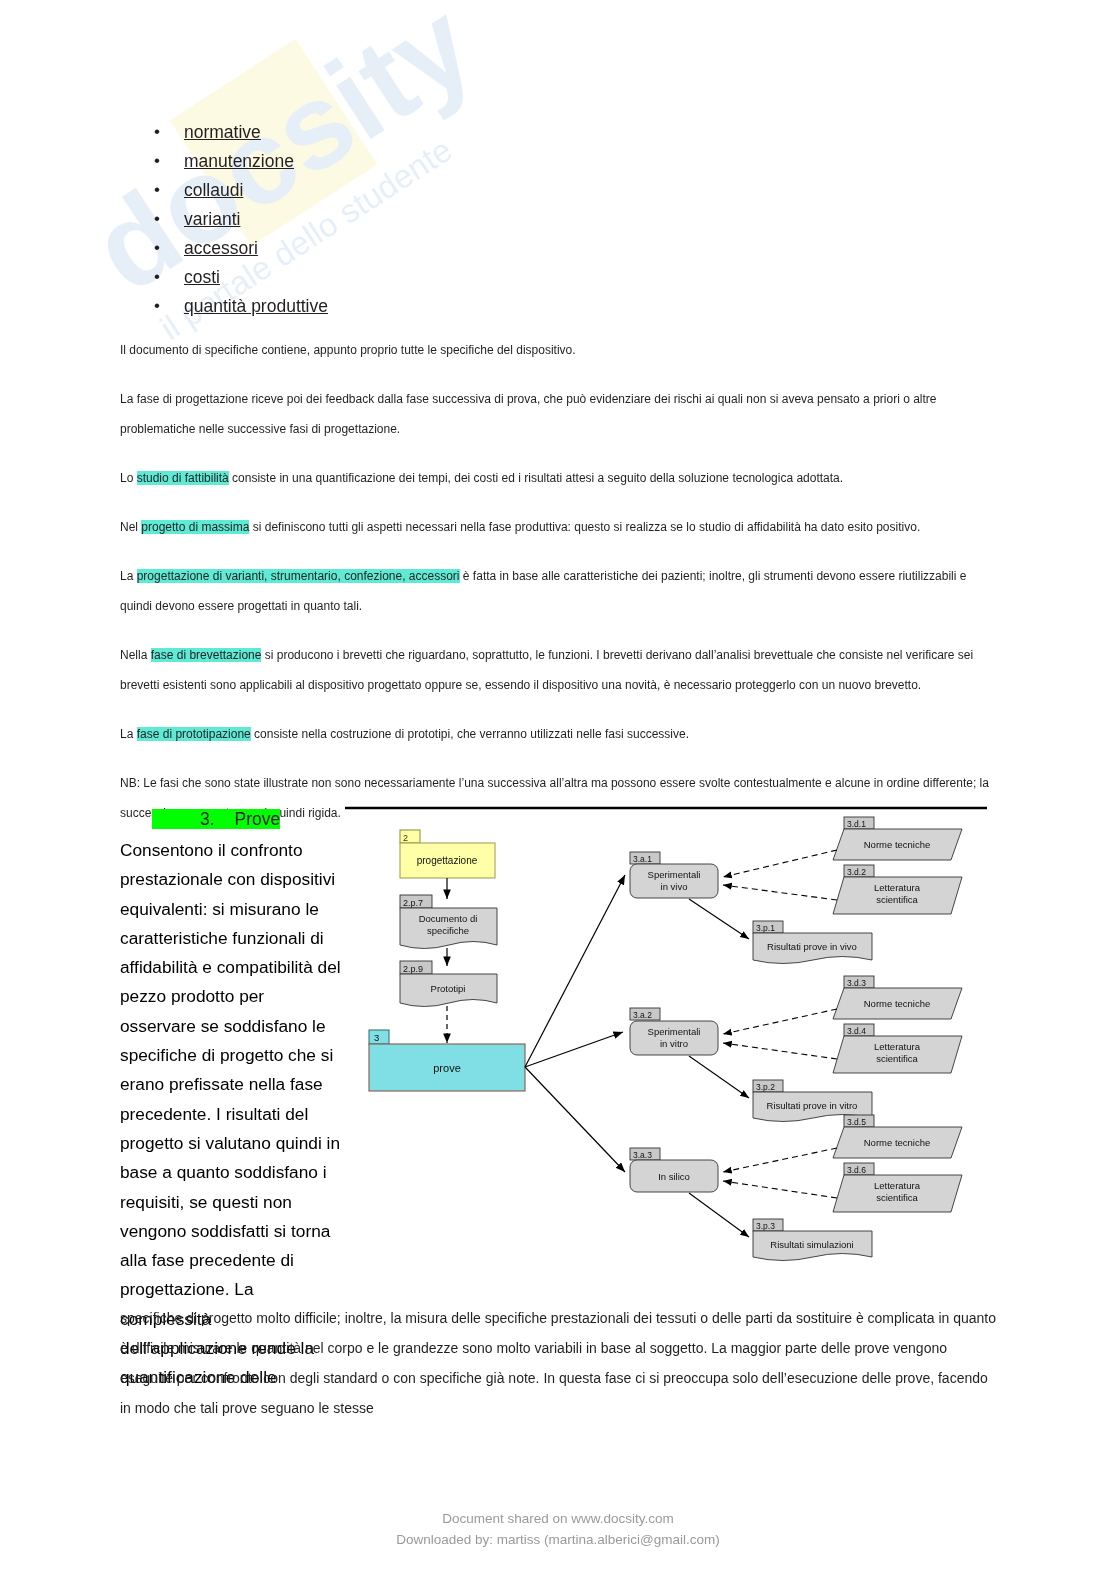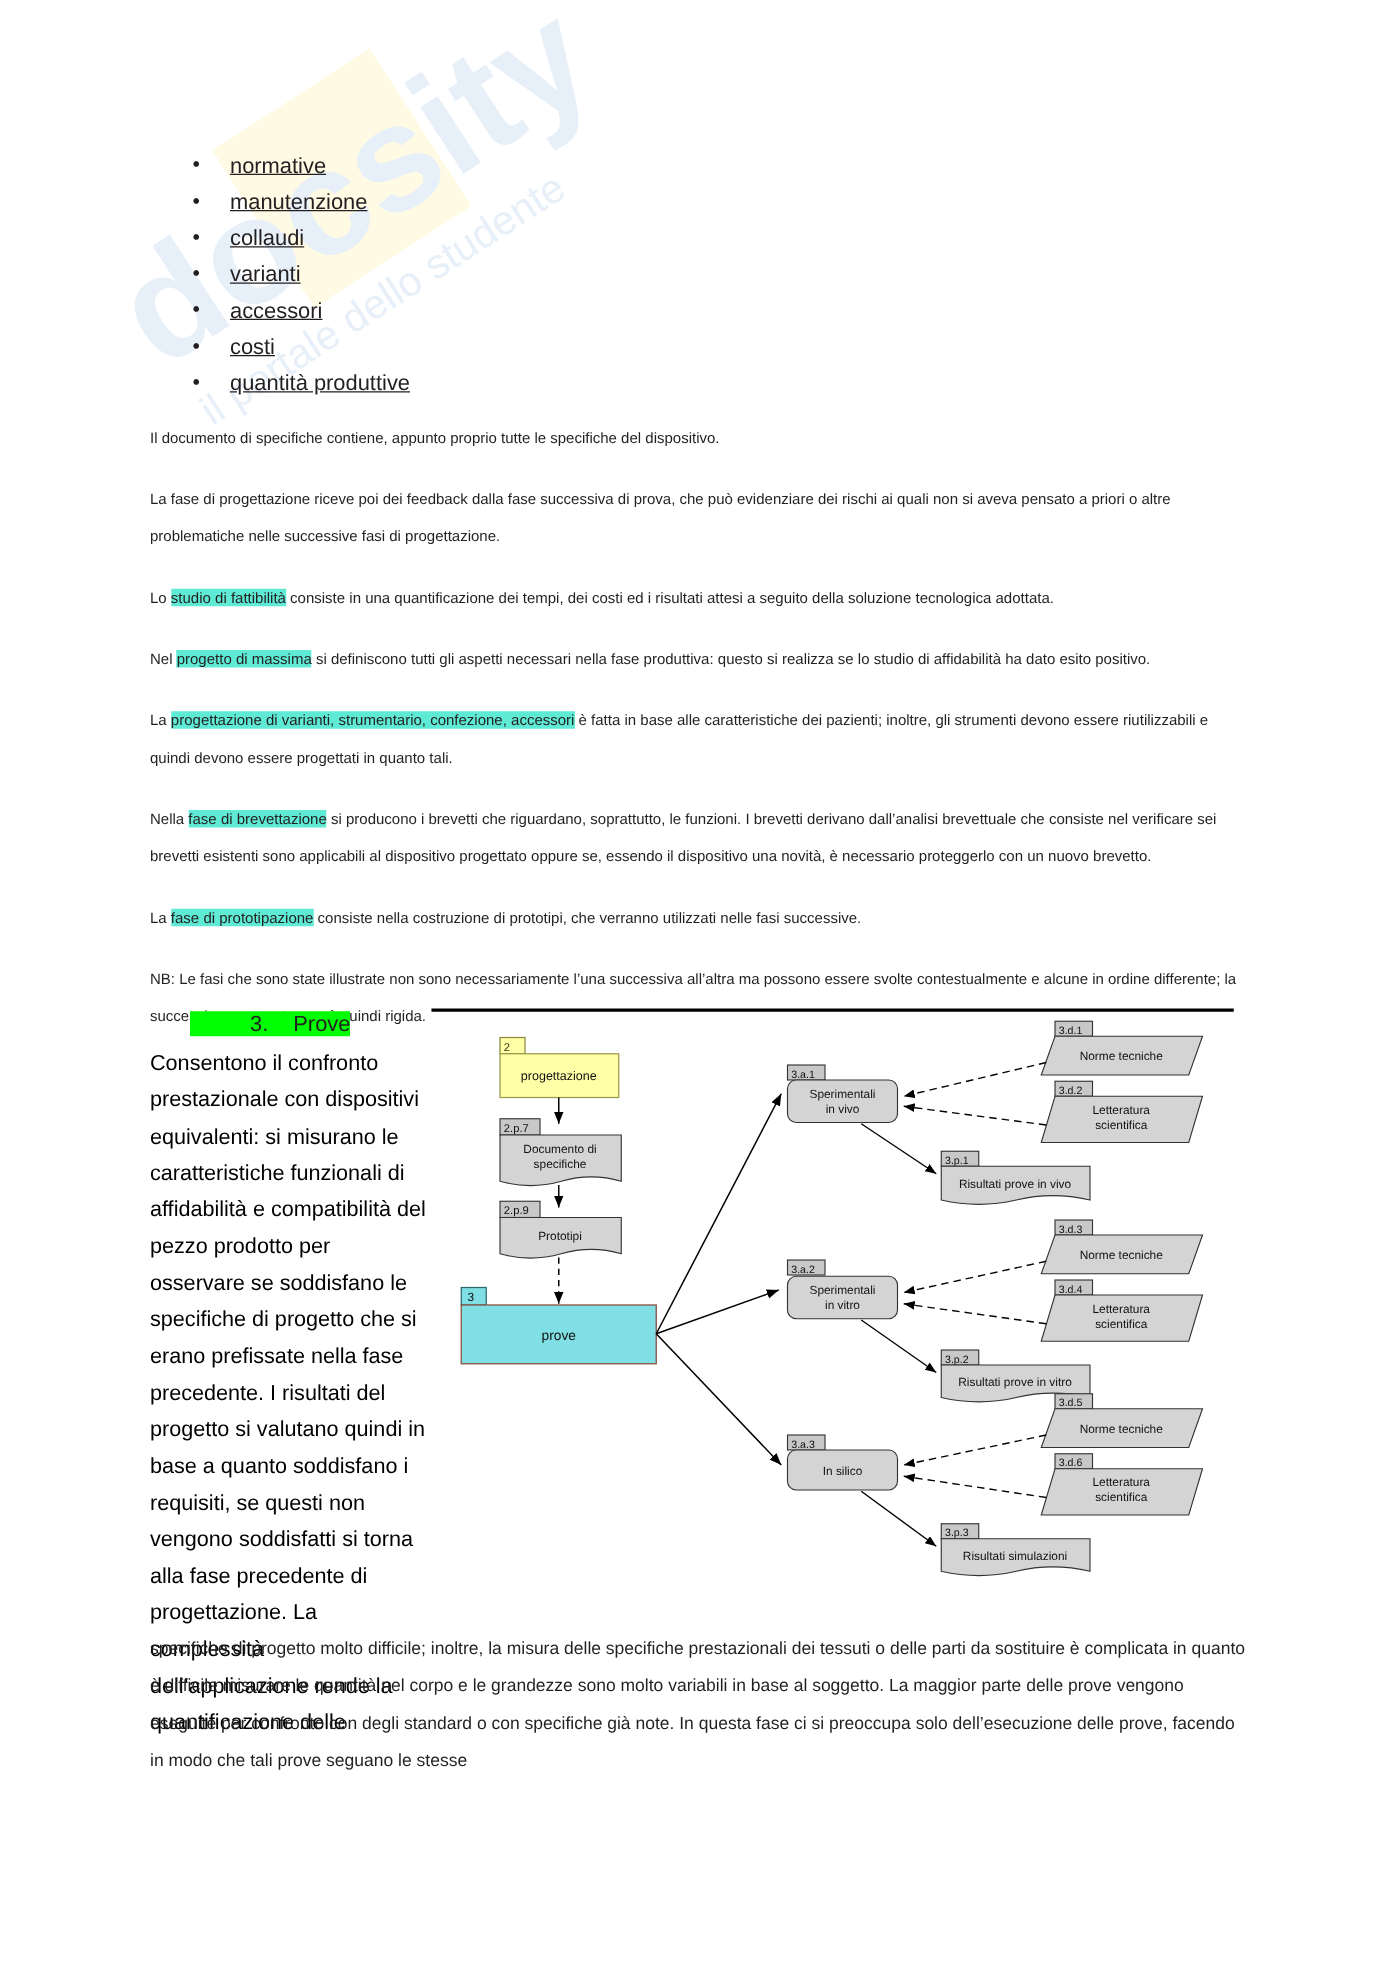--- a/index.html
+++ b/index.html
@@ -339,14 +339,18 @@
         <path d="M408,431 L527,431 L527,457 Q497,450 468,457 Q438,464 408,457 Z" fill="#d4d4d4" stroke="#333" stroke-width="0.9"></path>
         <text x="467" y="448" font-size="9.5" text-anchor="middle" font-family="'Liberation Sans', sans-serif" fill="#111">Risultati simulazioni</text>
       </g>
 
       <line x1="344" y1="393" x2="404" y2="437" stroke="#000" stroke-width="1.1" marker-end="url(#ah)"></line>
     </svg>
   </div>
 
   <div class="tail">specifiche di progetto molto difficile; inoltre, la misura delle specifiche prestazionali dei tessuti o delle parti da sostituire è complicata in quanto è difficile misurare le quantità nel corpo e le grandezze sono molto variabili in base al soggetto. La maggior parte delle prove vengono eseguite per confronto con degli standard o con specifiche già note. In questa fase ci si preoccupa solo dell’esecuzione delle prove, facendo in modo che tali prove seguano le stesse</div>
 
+  <div class="footer">
+    <div>Document shared on www.docsity.com</div>
+    <div>Downloaded by: martiss (martina.alberici@gmail.com)</div>
+  </div>
 
 </div>
 
 </body></html>

